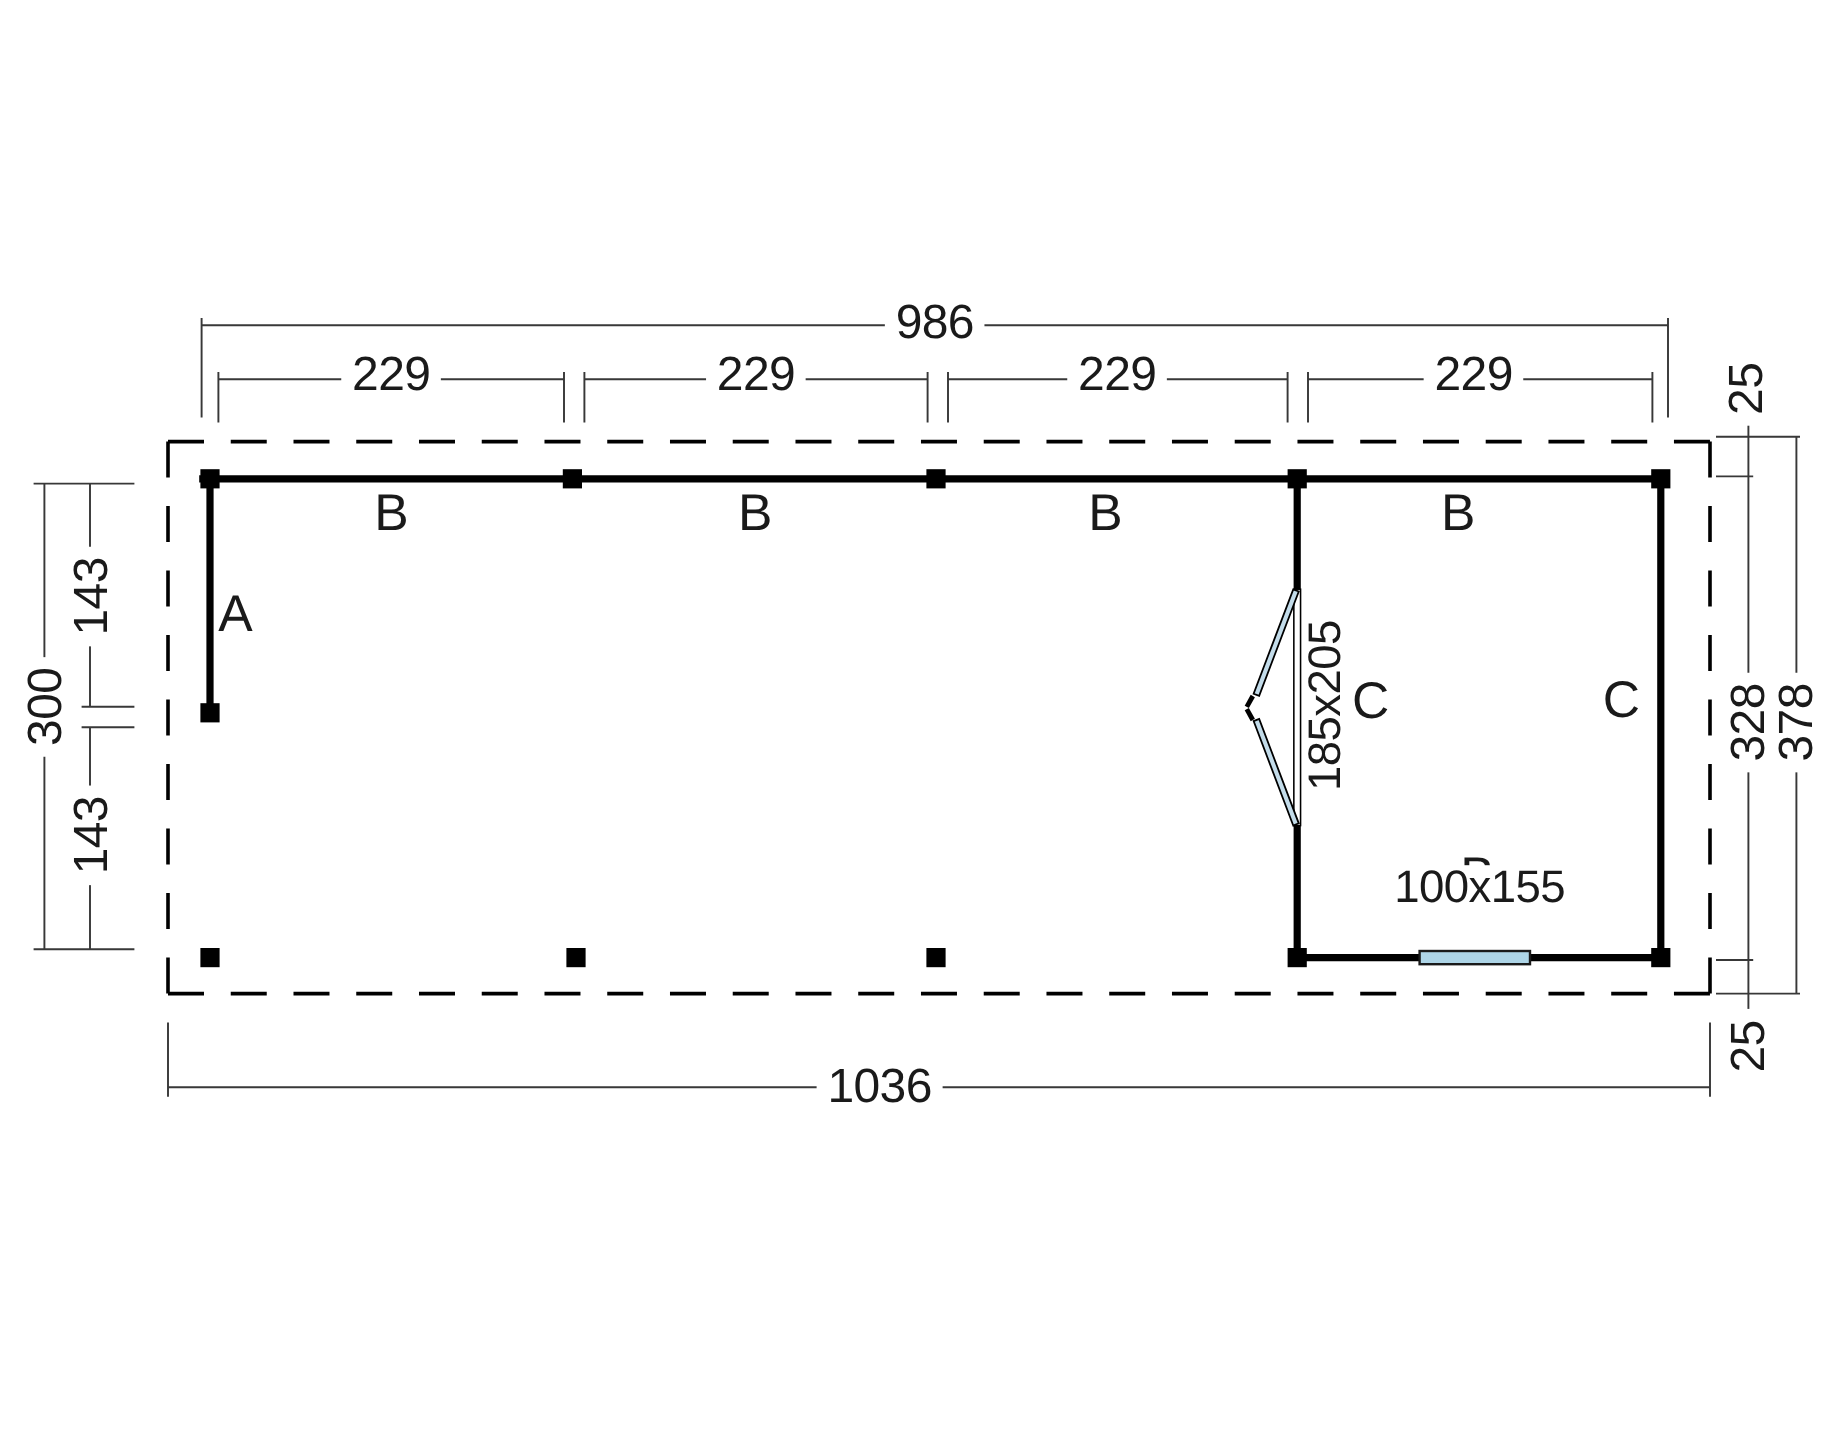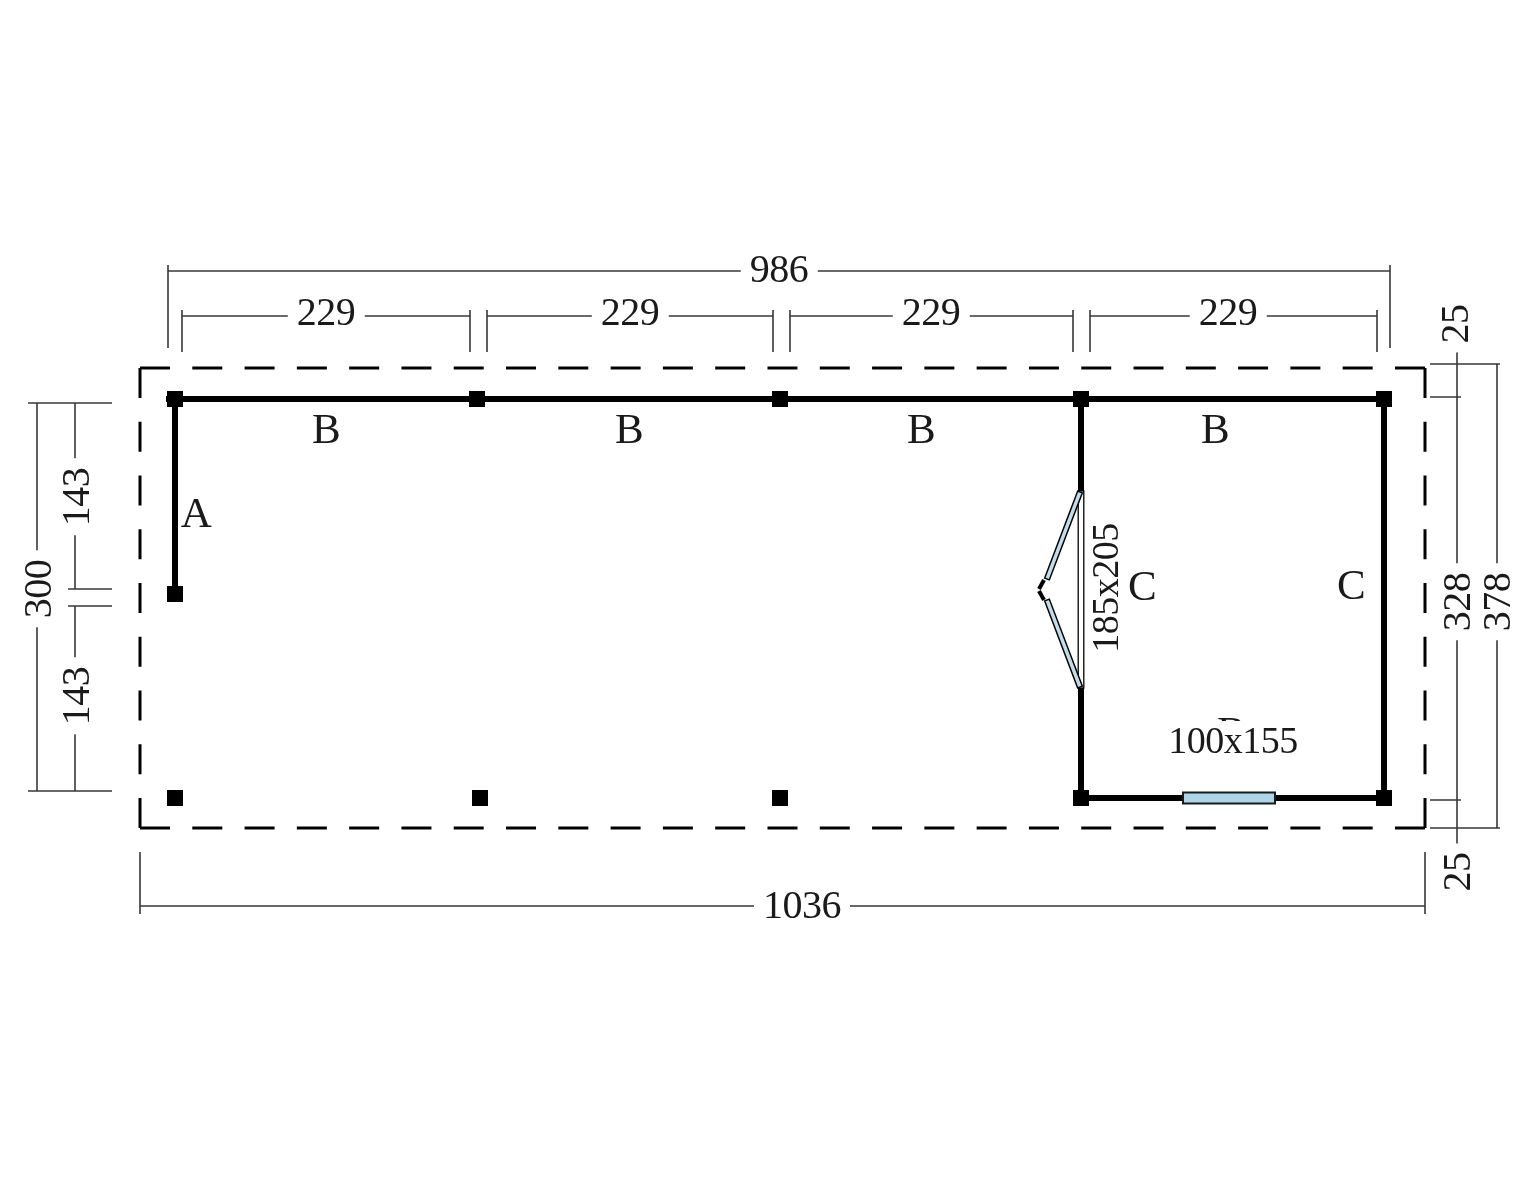--- a/index.html
+++ b/index.html
@@ -1,20 +1,20 @@
 <!DOCTYPE html>
 <html><head>
 <meta charset="utf-8">
 <style>
   html,body{margin:0;padding:0;background:#fff;}
   .plan{
     position:relative;
     width:1531px;height:1191px;
     background:#fff;
-    font-family:Liberation Serif, serif;
+    font-family:Liberation Sans, sans-serif;
     color:#1a1a1a;
     overflow:hidden;
   }
   .plan svg{position:absolute;left:0;top:0;}
   .lbl{
     position:absolute;
     white-space:nowrap;
     transform:translate(-50%,-50%);
     line-height:1;
     letter-spacing:-0.5px;
@@ -111,21 +111,21 @@
   <div class="lbl dim" style="left:630px;top:312px">229</div>
   <div class="lbl dim" style="left:931px;top:312px">229</div>
   <div class="lbl dim" style="left:1228px;top:312px">229</div>
   <div class="lbl dim rot" style="left:1455px;top:324px">25</div>
   <div class="lbl dim rot" style="left:1457px;top:602px">328</div>
   <div class="lbl dim rot" style="left:1497px;top:602px">378</div>
   <div class="lbl dim rot" style="left:1457px;top:872px">25</div>
   <div class="lbl dim rot" style="left:38px;top:589px">300</div>
   <div class="lbl dim rot" style="left:76px;top:497px">143</div>
   <div class="lbl dim rot" style="left:76px;top:696px">143</div>
-  <div class="lbl dim" style="left:802px;top:905px">1036</div>
+  <div class="lbl dim" style="left:733px;top:905px">1036</div>
 
   <div class="lbl letter" style="left:196px;top:512px">A</div>
   <div class="lbl letter" style="left:326px;top:428px">B</div>
   <div class="lbl letter" style="left:629px;top:428px">B</div>
   <div class="lbl letter" style="left:921px;top:428px">B</div>
   <div class="lbl letter" style="left:1215px;top:428px">B</div>
   <div class="lbl letter" style="left:1142px;top:585px">C</div>
   <div class="lbl letter" style="left:1351px;top:584px">C</div>
   <div class="lbl letter" style="left:1231px;top:731px">B</div>
 

